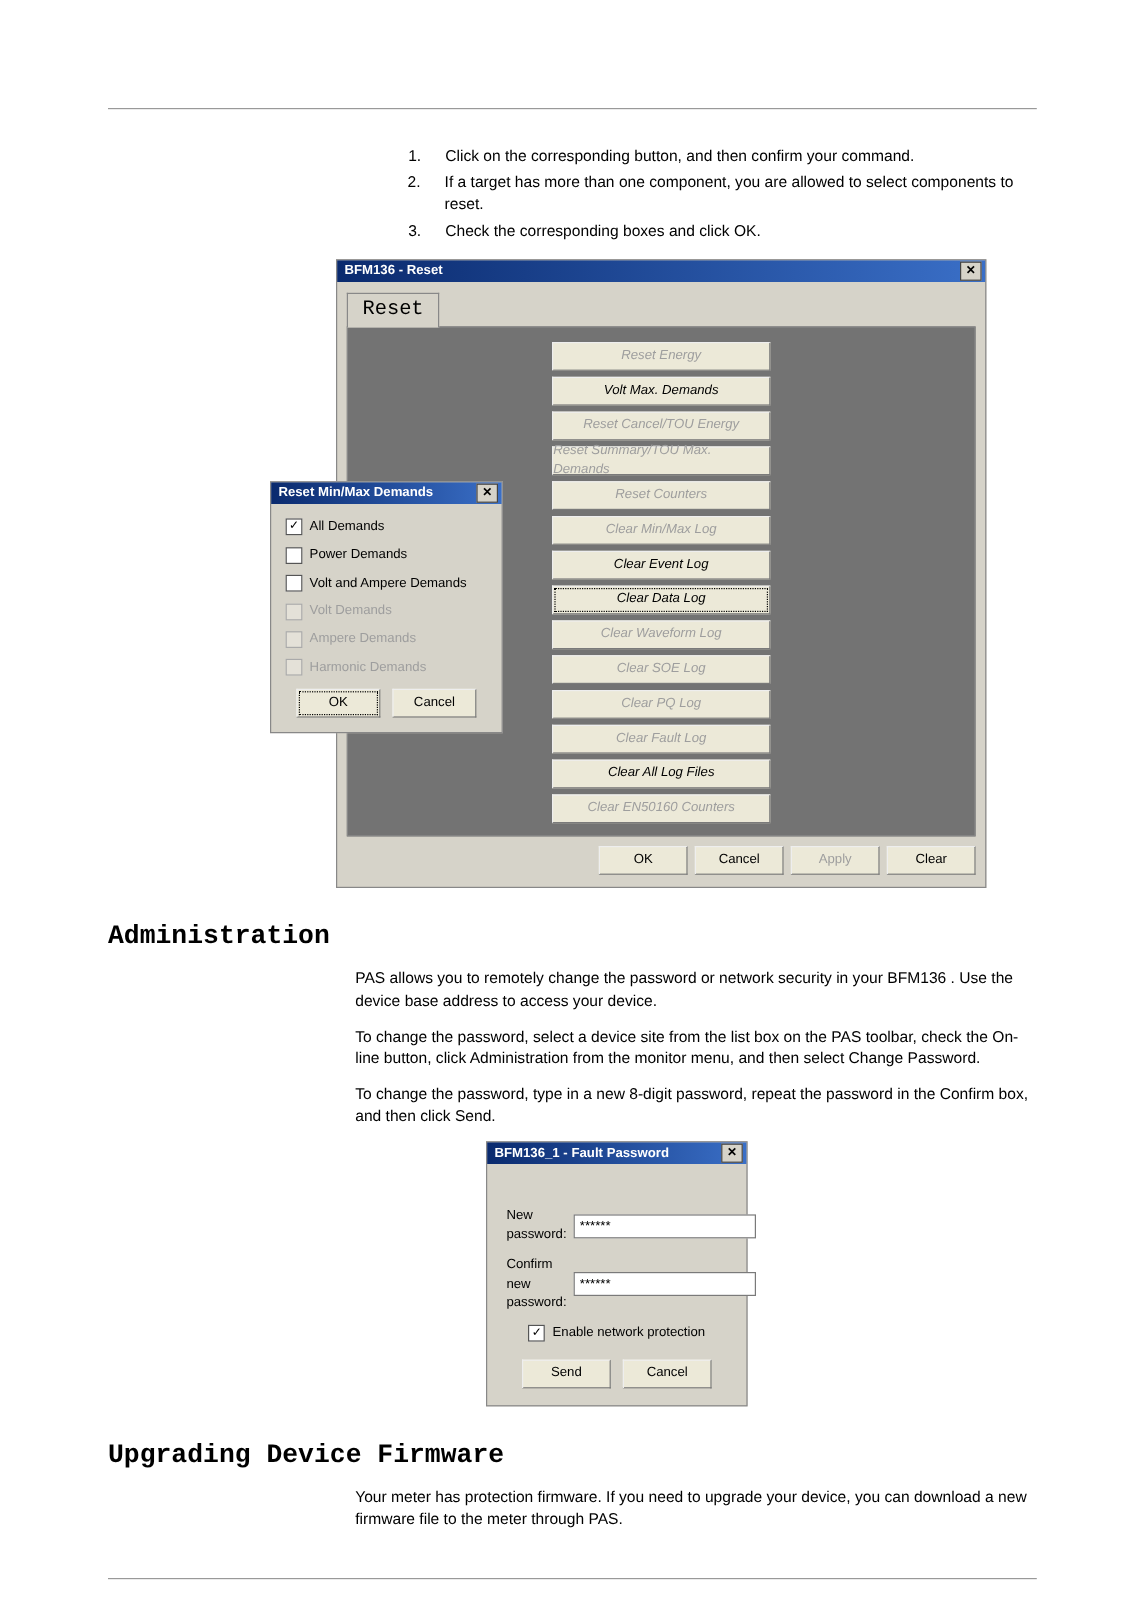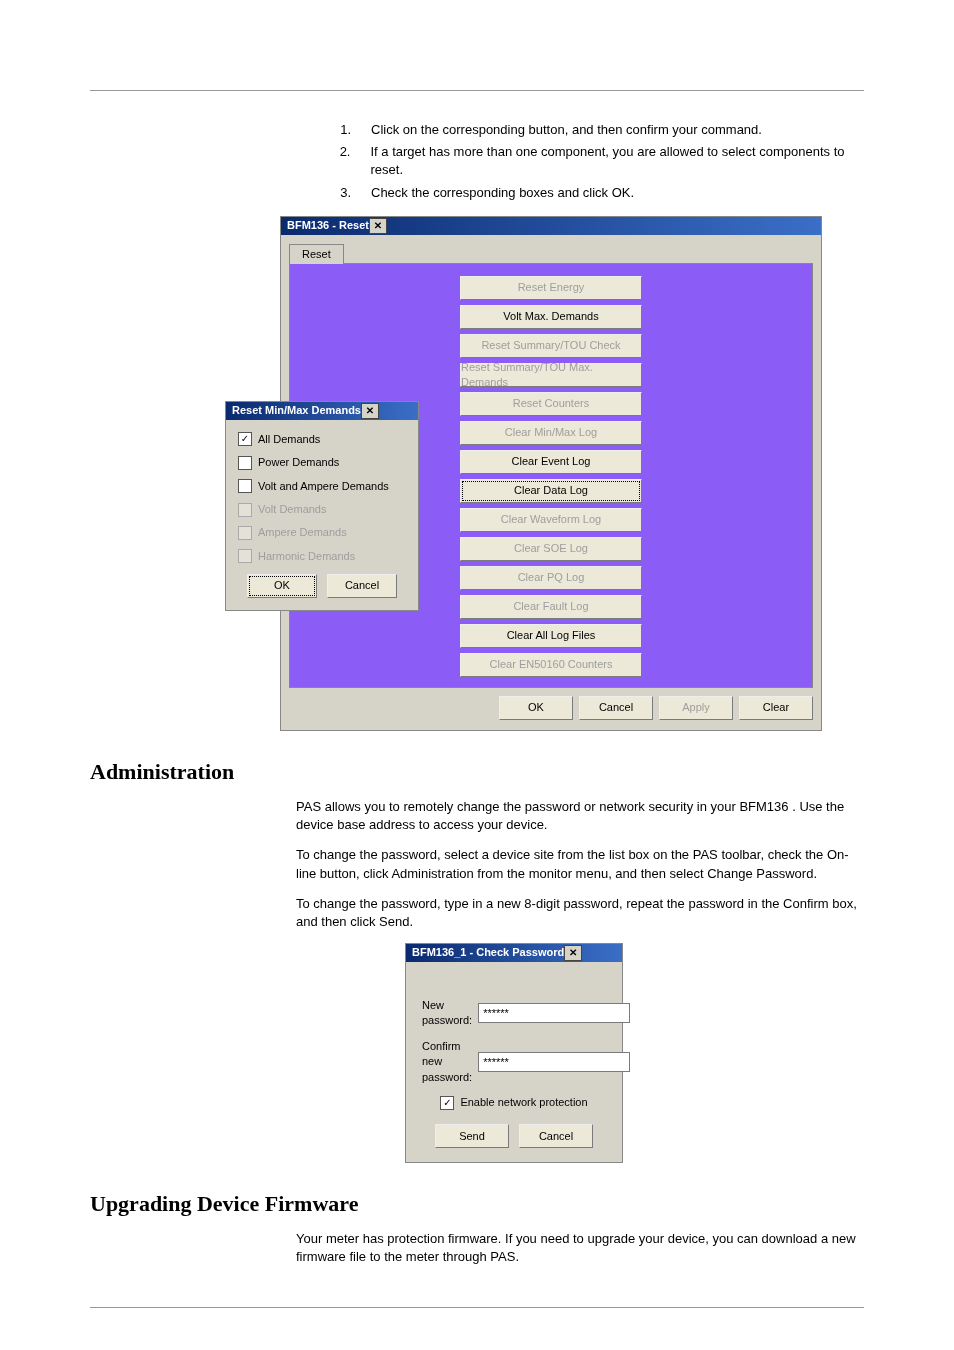--- a/index.html
+++ b/index.html
@@ -44,21 +44,21 @@
   .dialog {
     position: relative;
     border: 1px solid #888;
     background: #d6d3c9;
     font-family: "Tahoma", sans-serif;
     font-size: 11px;
   }
   .titlebar {
     display: flex;
     align-items: center;
-    justify-content: flex-start;
+    justify-content: space-between;
     height: 18px;
     padding: 0 3px 0 6px;
     color: #fff;
     font-weight: bold;
     font-size: 11px;
     background: linear-gradient(to right, #0a2a6e, #3a6fc7);
   }
   .close-btn {
     width: 16px;
     height: 14px;
@@ -83,29 +83,31 @@
   .tabstrip {
     margin: 8px 0 0 8px;
     display: inline-block;
   }
   .tab {
     display: inline-block;
     padding: 2px 12px;
     border: 1px solid #888;
     border-bottom: none;
     background: #d6d3c9;
-    font-size: 11px;
+    font-size: 17px;
     position: relative;
     top: 1px;
+    font-family: Liberation Mono, monospace;
   }
   .tab-body {
     margin: 0 8px 8px 8px;
     padding: 12px 8px 10px 8px;
     border: 1px solid #888;
-    background: #8b5cf6;
+    background: #737373;
+    font-style: italic;
   }
   .reset-btns {
     display: flex;
     flex-direction: column;
     align-items: center;
     gap: 5px;
   }
   .ui-btn {
     width: 180px;
     height: 22px;
@@ -193,21 +195,21 @@
     font-size: 11px;
     padding: 0 4px;
     font-family: "Tahoma", sans-serif;
   }
   .pw-chk-row { display: flex; justify-content: center; align-items: center; gap: 6px; margin: 10px 0 14px 0; }
   .pw-btns { display: flex; justify-content: center; gap: 10px; }
   .pw-btns .ui-btn { width: 72px; }
 
   
   h2.section {
-    font-family: Liberation Serif, serif;
+    font-family: Liberation Mono, monospace;
     font-size: 22px;
     font-weight: bold;
     margin: 26px 0 10px 0;
     color: #000;
   }
   .body-text {
     margin: 0 0 12px 0;
     padding-left: 206px;
   }
   .reset-block {
@@ -244,21 +246,21 @@
         <span>BFM136 - Reset</span>
         <span class="close-btn">✕</span>
       </div>
       <div class="tabstrip">
         <span class="tab">Reset</span>
       </div>
       <div class="tab-body">
         <div class="reset-btns" id="reset-btns">
             <div class="ui-btn disabled">Reset Energy</div>
             <div class="ui-btn">Volt Max. Demands</div>
-            <div class="ui-btn disabled">Reset Summary/TOU Check</div>
+            <div class="ui-btn disabled">Reset Cancel/TOU Energy</div>
             <div class="ui-btn disabled">Reset Summary/TOU Max. Demands</div>
             <div class="ui-btn disabled">Reset Counters</div>
             <div class="ui-btn disabled">Clear Min/Max Log</div>
             <div class="ui-btn">Clear Event Log</div>
             <div class="ui-btn dotted">Clear Data Log</div>
             <div class="ui-btn disabled">Clear Waveform Log</div>
             <div class="ui-btn disabled">Clear SOE Log</div>
             <div class="ui-btn disabled">Clear PQ Log</div>
             <div class="ui-btn disabled">Clear Fault Log</div>
             <div class="ui-btn">Clear All Log Files</div>
@@ -314,21 +316,21 @@
     </div>
   </div>
 
   <h2 class="section">Administration</h2>
   <p class="body-text">PAS allows you to remotely change the password or network security in your BFM136 . Use the device base address to access your device.</p>
   <p class="body-text">To change the password, select a device site from the list box on the PAS toolbar, check the On-line button, click Administration from the monitor menu, and then select Change Password.</p>
   <p class="body-text">To change the password, type in a new 8-digit password, repeat the password in the Confirm box, and then click Send.</p>
 
   <div class="dialog pw-dialog">
     <div class="titlebar">
-      <span>BFM136_1 - Check Password</span>
+      <span>BFM136_1 - Fault Password</span>
       <span class="close-btn">✕</span>
     </div>
     <div class="pw-body">
       <div class="pw-row">
         <label>New password:</label>
         <input class="pw-input" type="text" value="******" style="">
       </div>
       <div class="pw-row">
         <label>Confirm new password:</label>
         <input class="pw-input" type="text" value="******" style="">

